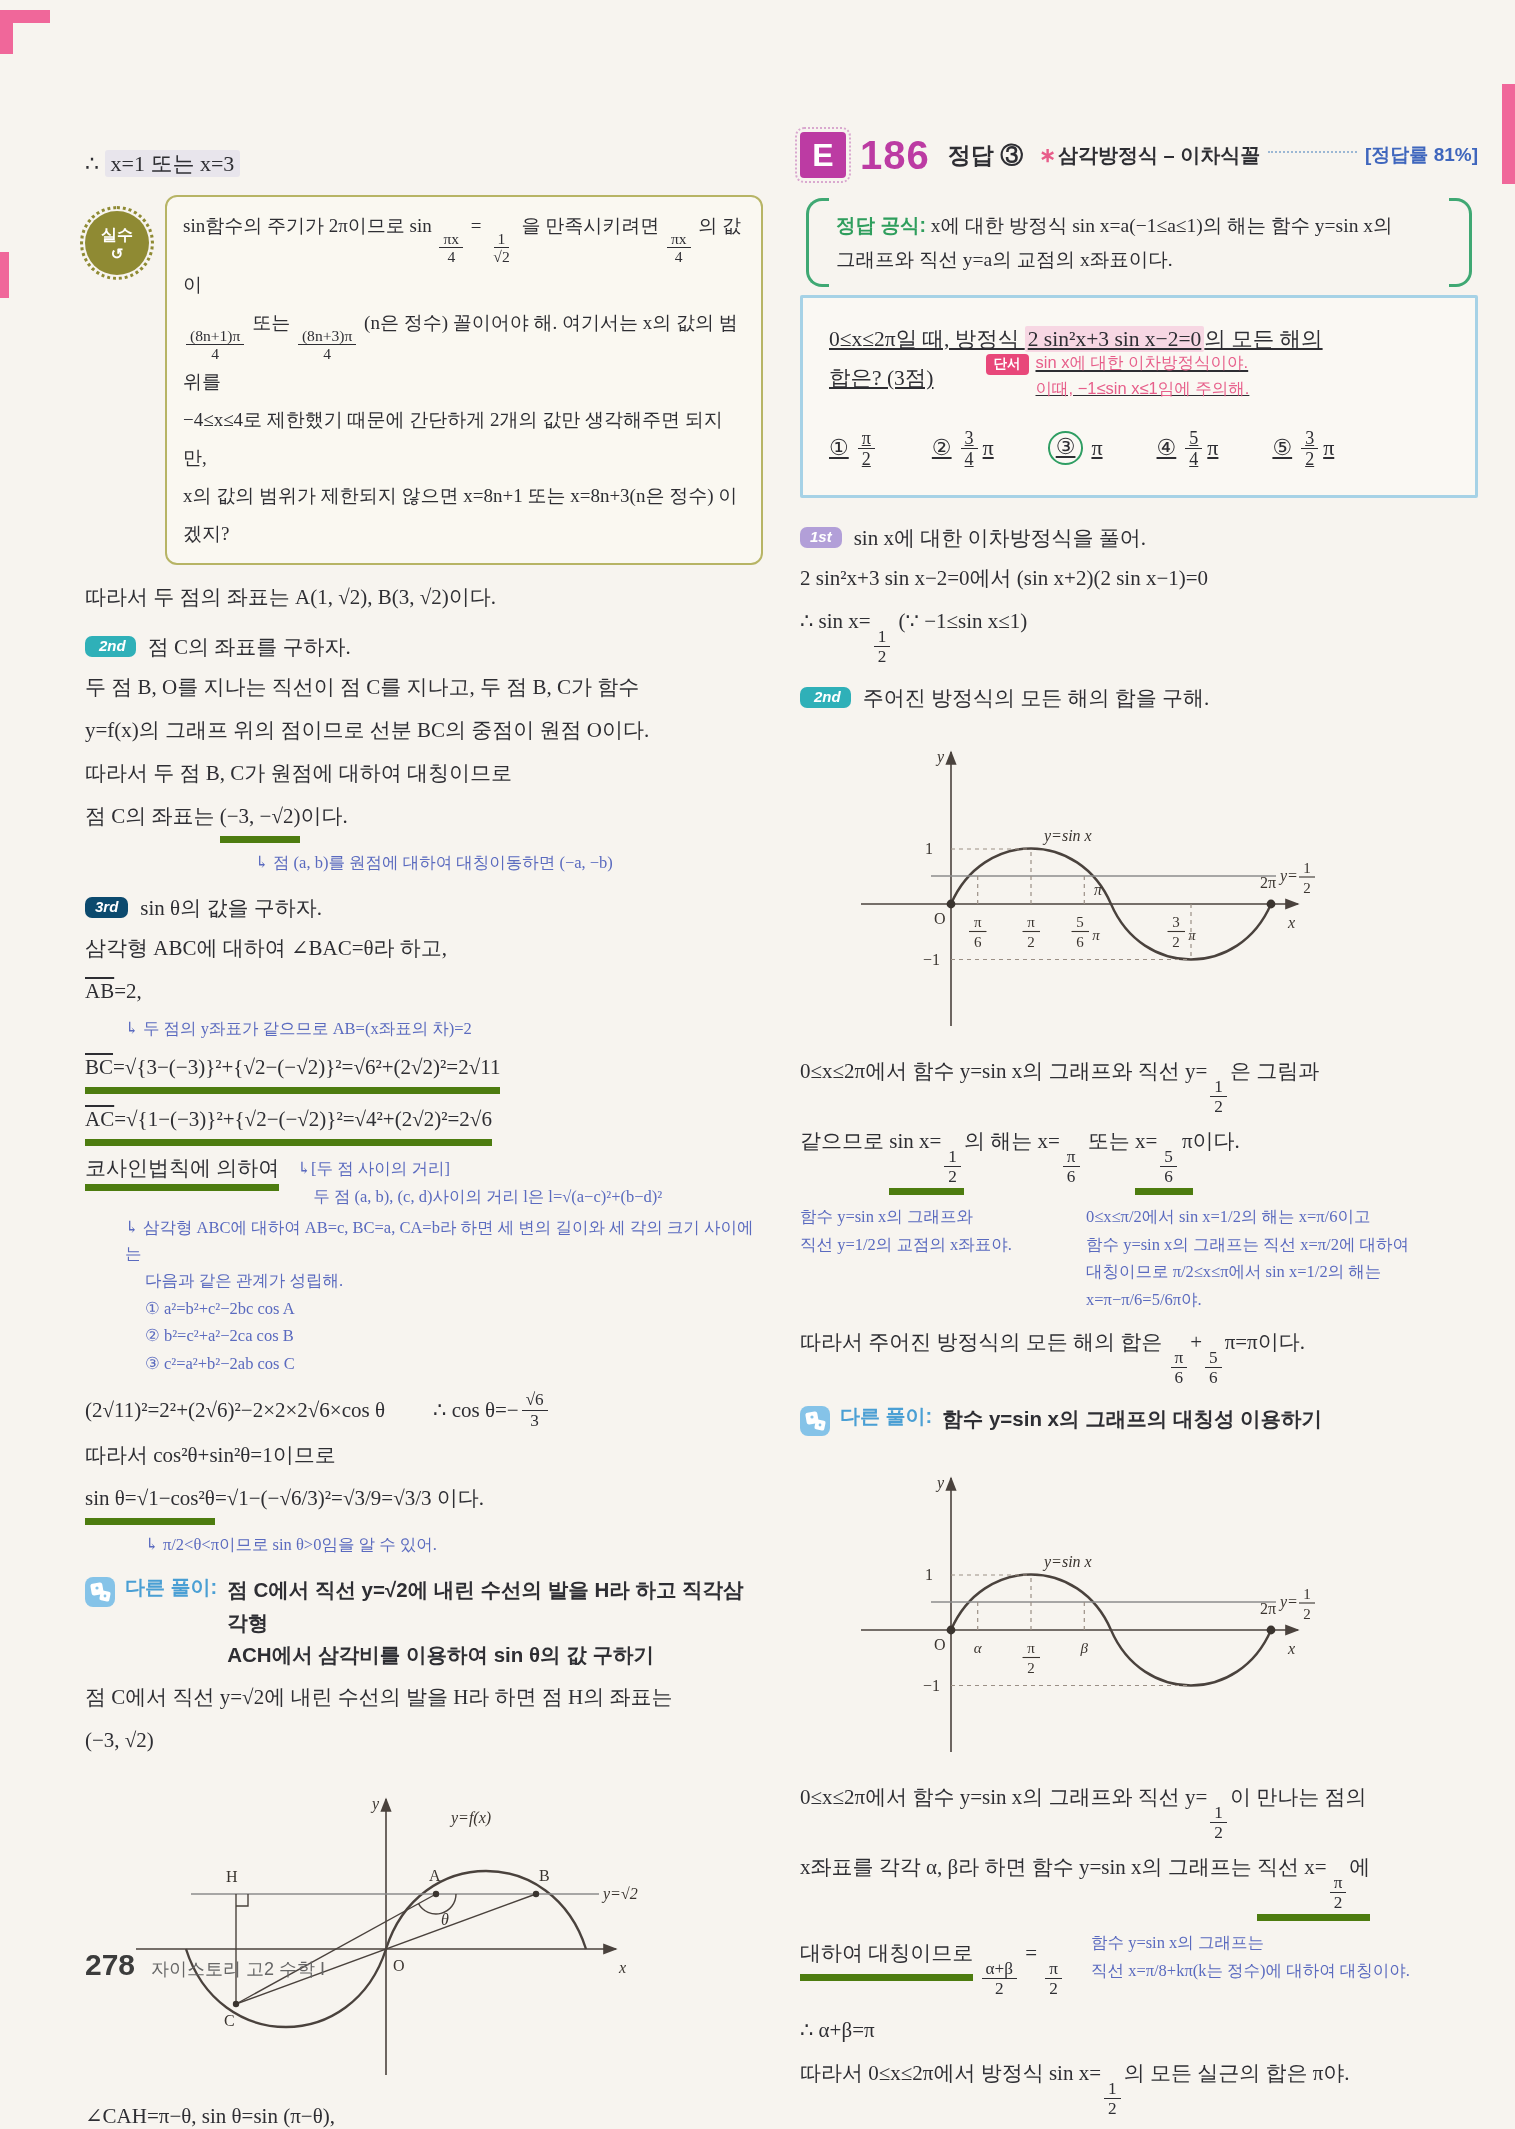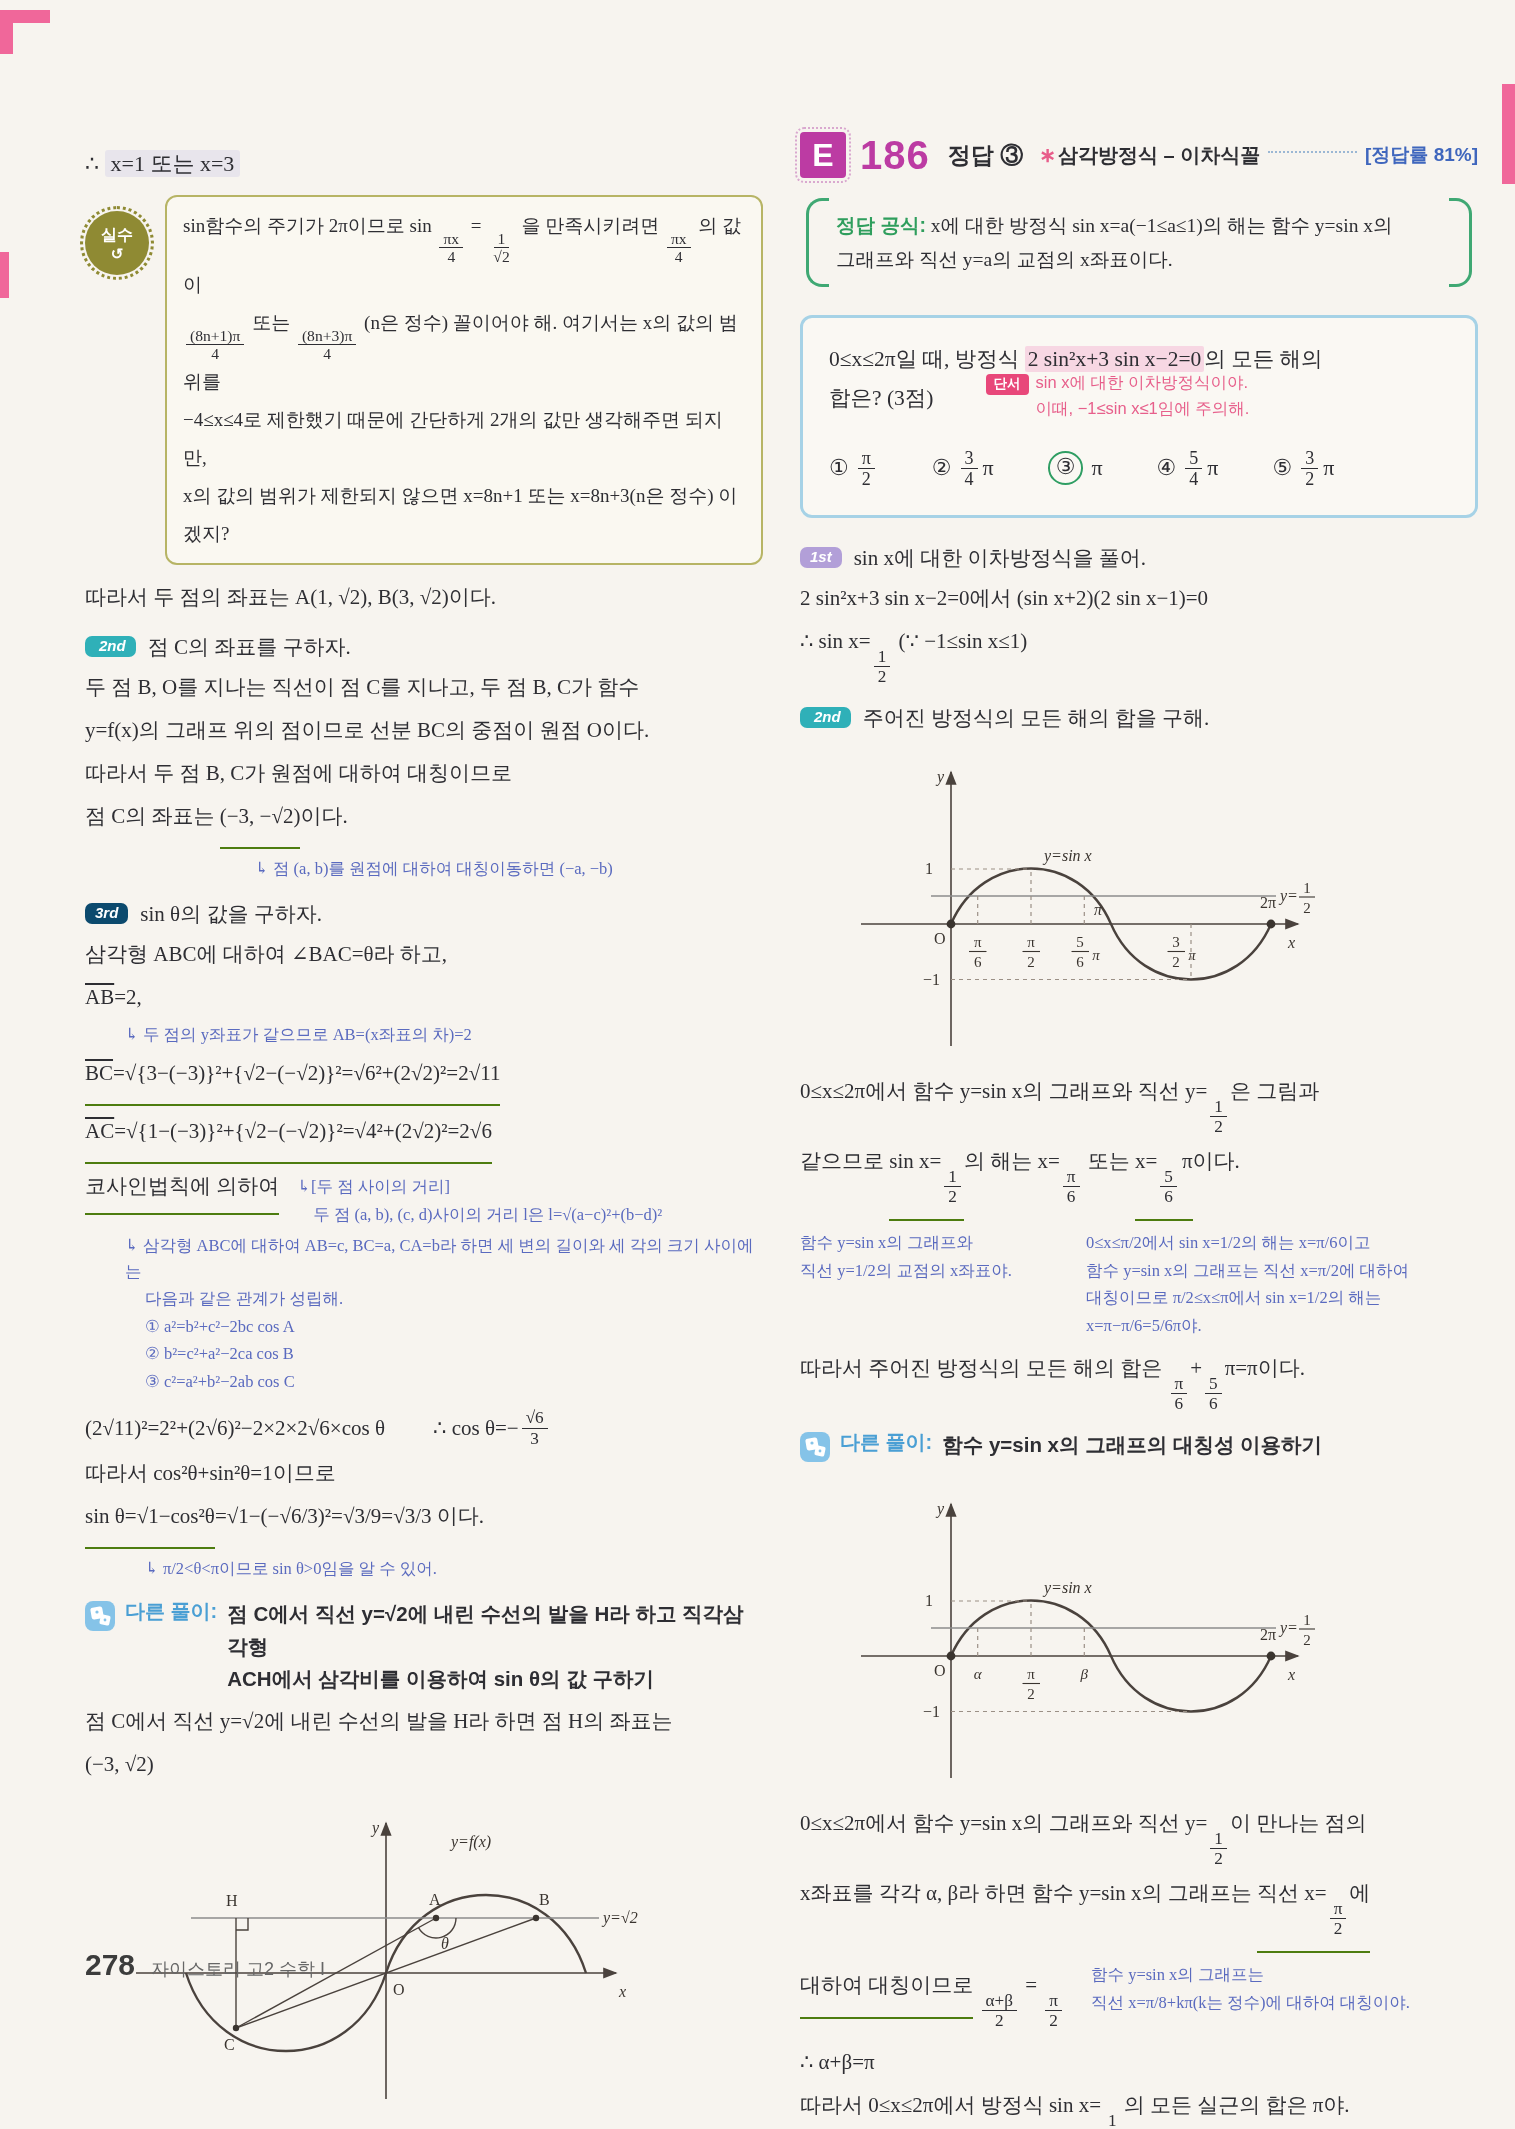--- a/index.html
+++ b/index.html
@@ -15,21 +15,21 @@
   .hl-gray{background:#e8e5ec;border-radius:3px;padding:1px 6px;}
   .hl-pink{background:#f7d7e3;border-radius:2px;padding:1px 3px;}
   
   .frac{display:inline-flex;flex-direction:column;align-items:center;vertical-align:-0.78em;
         line-height:1.12;font-size:0.82em;margin:0 3px;}
   .frac .fn{padding:0 4px;border-bottom:1.4px solid currentColor;}
   .frac .fd{padding:0 4px;}
   .fsuf{margin-left:2px;}
   .ovl{text-decoration:overline;}
   
-  .ul-blue{display:inline-block;border-bottom:2px solid #4d7c0f;padding-bottom:13px;}
+  .ul-blue{display:inline-block;border-bottom:7px solid #4d7c0f;padding-bottom:2px;}
   
   .bnote{color:#5a6abf;font-size:16.5px;line-height:1.55;margin:2px 0;}
   .ind40{margin-left:40px;} .ind60{margin-left:60px;} .ind170{margin-left:170px;}
   
   .stepb{display:inline-block;border-radius:7px;padding:1px 10px 3px;color:#fff;
          font:bold italic 15px "Liberation Sans",sans-serif;margin-right:12px;vertical-align:3px;}
   .b1st{background:#b29fd8;} .b2nd{background:#2fb0b8;padding-left:14px;} .b3rd{background:#0c4a6e;}
   .step-row{margin:18px 0 8px;}
   .step-title{font-size:21px;}
   
@@ -62,22 +62,22 @@
   .htopic .star{color:#e85c8a;margin-right:2px;}
   .hlead{flex:1;border-bottom:2px dotted #9bb7d4;margin:0 8px 6px;}
   .hrate{color:#3f66bd;font:bold 19px "Liberation Sans",sans-serif;white-space:nowrap;}
   
   .fbox{position:relative;margin:20px 6px 0;padding:10px 30px;font-size:19.5px;line-height:1.75;}
   .fbox:before,.fbox:after{content:"";position:absolute;top:0;bottom:0;width:20px;border:3px solid #3fa873;}
   .fbox:before{left:0;border-right:none;border-radius:16px 0 0 16px;}
   .fbox:after{right:0;border-left:none;border-radius:0 16px 16px 0;}
   .fbox .lbl{color:#2f9e5d;font-weight:bold;font-family:"Liberation Sans",sans-serif;}
   
-  .pbox{margin-top:28px;border:3.5px solid #a6d2e6;border-radius:12px;background:#faf8f3;
-        padding:22px 26px 26px;}
+  .pbox{margin-top:8px;border:3.5px solid #a6d2e6;border-radius:2px;background:#faf8f3;
+        padding:22px 26px 26px;text-decoration:underline;}
   .pline{font-size:21.5px;line-height:1.8;}
   .pline2{display:flex;align-items:flex-start;font-size:21.5px;margin-top:4px;}
   .clue{margin-left:52px;margin-top:-14px;}
   .clue-badge{display:inline-block;background:#e8487a;color:#fff;border-radius:4px;
       padding:1px 8px 2px;font:bold 13.5px "Liberation Sans",sans-serif;margin-right:7px;}
   .clue-t{color:#e75f8b;font-size:16.5px;line-height:1.6;font-family:"Liberation Sans",sans-serif;}
   .clue .ind{margin-left:50px;}
   .choices{display:flex;gap:54px;margin-top:26px;font-size:22px;align-items:center;}
   .choice{display:inline-flex;align-items:center;}
   .cnum{margin-right:6px;}

